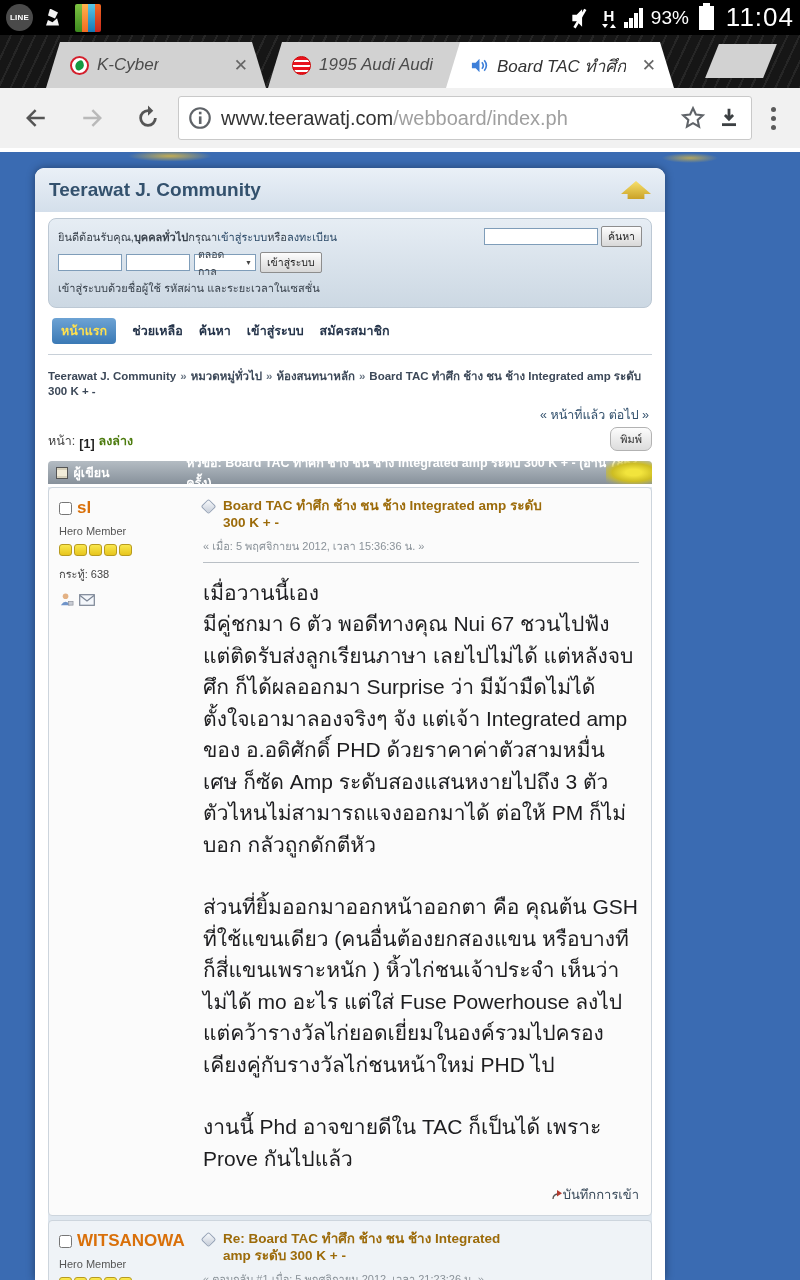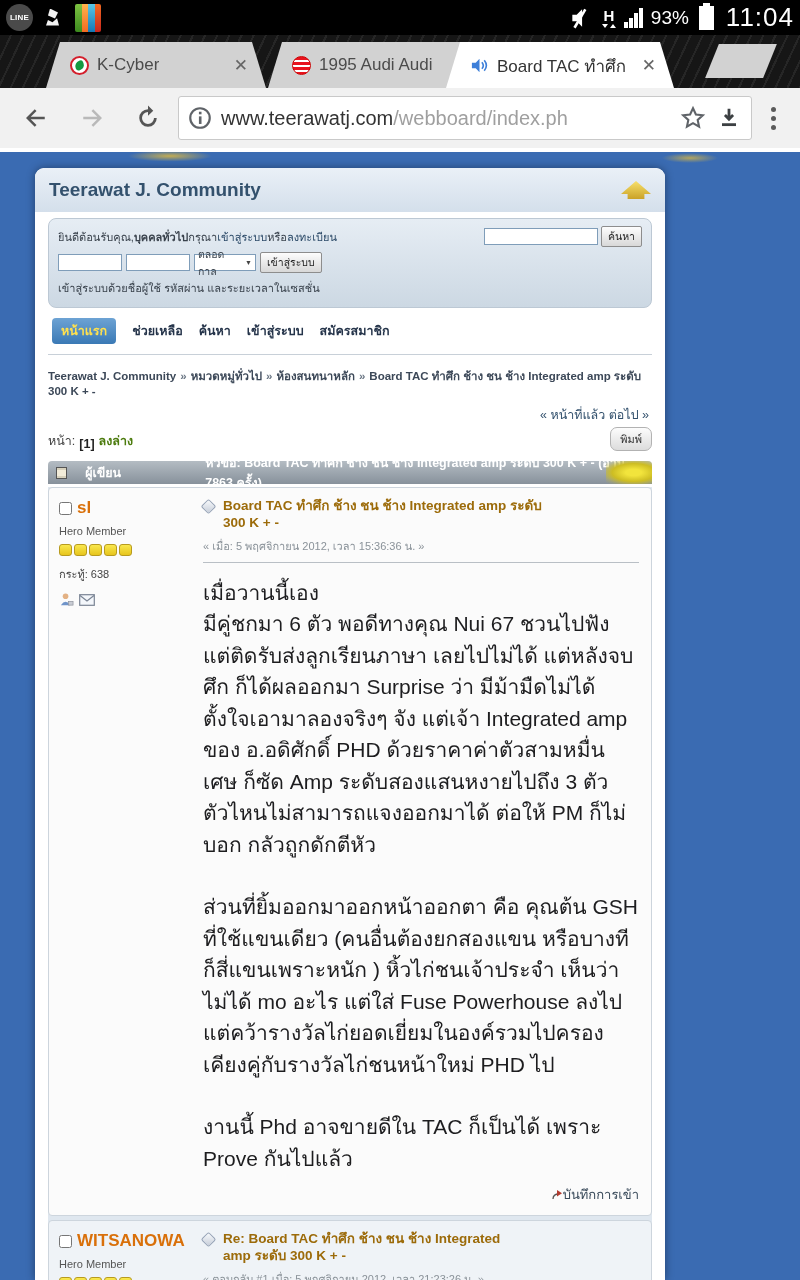--- a/index.html
+++ b/index.html
@@ -35,21 +35,21 @@
   .signal-icon i { width:4px; background:#fff; }
   .signal-icon i:nth-child(1){height:6px;} .signal-icon i:nth-child(2){height:10px;}
   .signal-icon i:nth-child(3){height:15px;} .signal-icon i:nth-child(4){height:20px;}
   .sb-pct { font-size:19px; }
   .battery-icon { width:15px; height:24px; background:#fff; position:relative; margin-left:2px; }
   .battery-icon::before { content:""; position:absolute; top:-3px; left:4px; width:7px; height:3px; background:#fff; }
   .sb-time { font-size:26px; font-weight:300; margin-left:4px; letter-spacing:1px; }
 
   
   .tab-strip { position:relative; height:53px; background:#161616;
-    background-image:repeating-linear-gradient(115deg, transparent 0 9px, rgba(255,255,255,.07) 9px 11px); }
+    background-image:repeating-linear-gradient(115deg, transparent 0 9px, rgba(255,255,255,.07) 9px 11px);font-style:italic; }
   .tab { position:absolute; bottom:0; height:46px; display:flex; align-items:center; padding:0 14px 0 24px;
     clip-path:polygon(14px 0, calc(100% - 14px) 0, 100% 100%, 0 100%); font-size:17px; color:#4c4c4c; }
   .tab.inactive { background:#d2d2d2; }
   .tab.active { background:#fff; color:#333; z-index:3; }
   .tab .title { margin:0 8px; white-space:nowrap; overflow:hidden; }
   .tab-close { margin-left:auto; color:#666; font-size:17px; padding:2px 4px; }
   .tab1 { left:46px; width:220px; z-index:1; }
   .tab2 { left:268px; width:230px; z-index:0; }
   .tab2 .title { max-width:150px; position:relative; }
   .tab3 { left:446px; width:228px; }
@@ -117,21 +117,21 @@
 
   .prevnext { margin:8px 16px 0; text-align:right; font-size:12.5px; color:#4a5a6a; }
   .prevnext a { color:#33516d; text-decoration:none; }
   .pages-row { margin:2px 13px 0; display:flex; align-items:flex-end; font-size:12.5px; color:#444; }
   .pages-row .cur { font-weight:bold; color:#222; margin:0 4px; }
   .pages-row a { font-weight:bold; color:#4d7c0f; text-decoration:none; }
   .print-btn { margin-left:auto; background:linear-gradient(#fcfcfc,#dcdcdc); border:1px solid #b2b2b2; border-radius:7px;
     font-size:11px; color:#333; padding:2px 9px; }
 
   .topic-bar { margin:10px 13px 0; height:23px; background:linear-gradient(#b4bcc3,#87919b); border-radius:4px 4px 0 0;
-    display:flex; align-items:center; color:#fff; font-size:12.5px; font-weight:bold; padding:0 7px 0 8px; position:relative; overflow:hidden;gap:12px; }
+    display:flex; align-items:center; color:#fff; font-size:12.5px; font-weight:bold; padding:0 7px 0 8px; position:relative; overflow:hidden; }
   .doc-icon { width:12px; height:12px; background:#f2ecd9; border:1px solid #555; margin-right:6px;
     box-shadow:inset 0 2px 0 #d8d2bd, inset 0 -2px 0 #d8d2bd; }
   .topic-bar .author-col { width:118px; }
   .gold-swirl { position:absolute; right:0; top:0; width:46px; height:23px;
     background:radial-gradient(ellipse at 60% 50%, #f2e43c 20%, #cdbd23 55%, rgba(205,189,35,.25) 80%, transparent 95%); }
 
   .posts { margin:3px 13px 0; background:#dfe7ef; padding:0; }
   .post { display:flex; background:#fbfbfb; border:1px solid #cdd5dd; border-radius:4px; margin-bottom:4px; }
   .post.alt { background:#eff3f7; }
   .poster { width:152px; flex:0 0 auto; padding:10px 0 10px 10px; font-size:11px; color:#555; }

